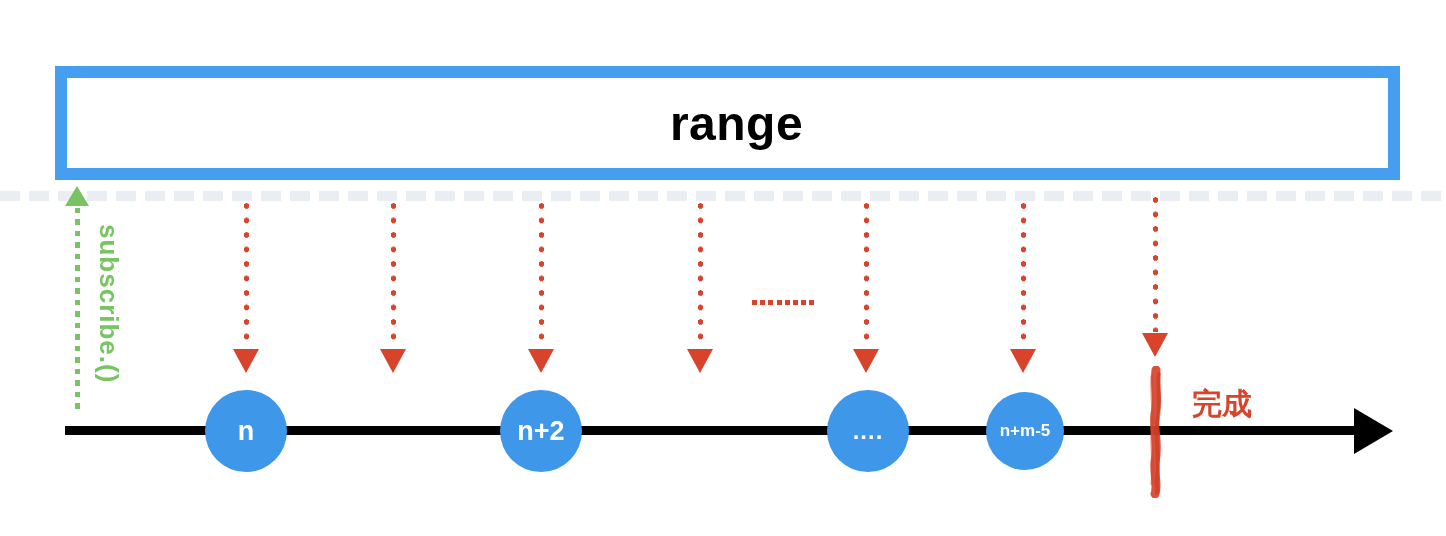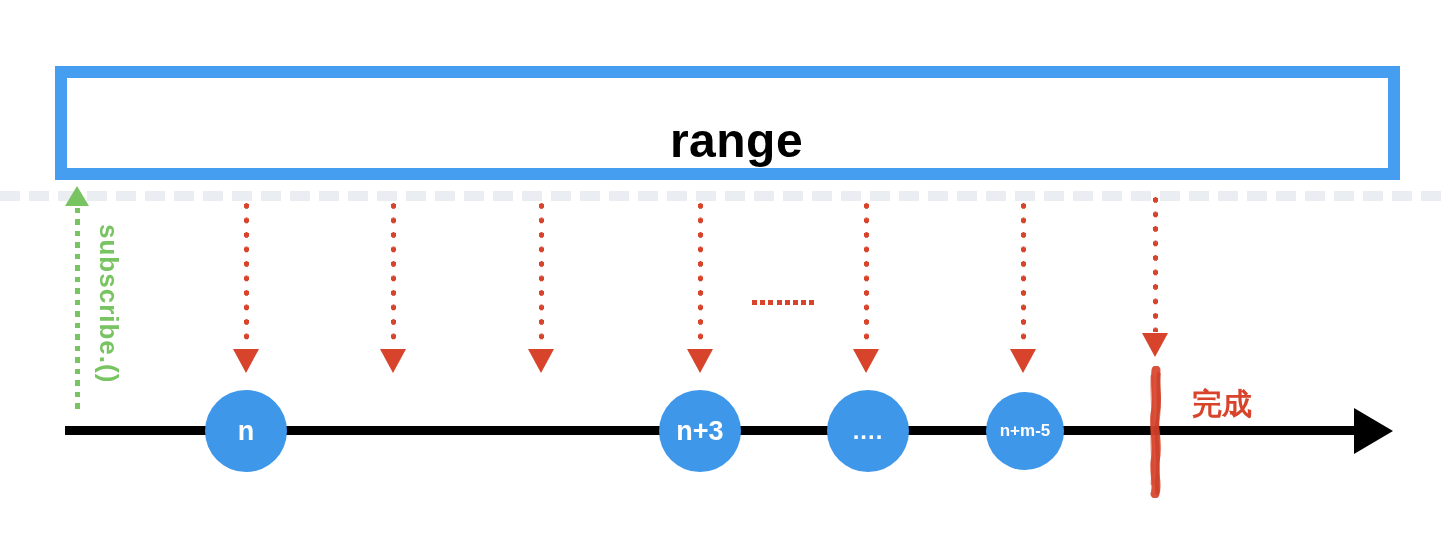--- a/index.html
+++ b/index.html
@@ -32,21 +32,21 @@
   }
   
   .op-box {
     position: absolute;
     left: 55px; top: 66px;
     width: 1345px; height: 114px;
     box-sizing: border-box;
     border: 12px solid var(--box_blue);
     background: #ffffff;
     display: flex;
-    align-items: flex-end;
+    align-items: center;
     justify-content: center;
   }
   .op-label {
     font-size: 48px;
     font-weight: bold;
     color: #000000;
     letter-spacing: 0.5px;
     margin-left: 18px;
   }
   
@@ -211,22 +211,22 @@
   </div>
 
   <div class="h-dots"></div>
 
   <div class="timeline"></div>
   <div class="timeline-head"></div>
 
   <div class="event" style="left:205px">
     <span>n</span>
   </div>
-  <div class="event" style="left:659px">
-    <span>n+3</span>
+  <div class="event" style="left:500px">
+    <span>n+2</span>
   </div>
   <div class="event dots-label" style="left:827px">
     <span>....</span>
   </div>
   <div class="event small" style="left:986px">
     <span>n+m-5</span>
   </div>
 
   <svg class="scribble" width="28" height="132" viewBox="0 0 28 132">
     <path d="M13 4 C 11 20, 16 32, 12 48 C 10 64, 16 78, 12 96 C 11 110, 15 120, 12 128" stroke="#D8432B" stroke-width="9" fill="none" stroke-linecap="round" opacity="0.92"></path>

